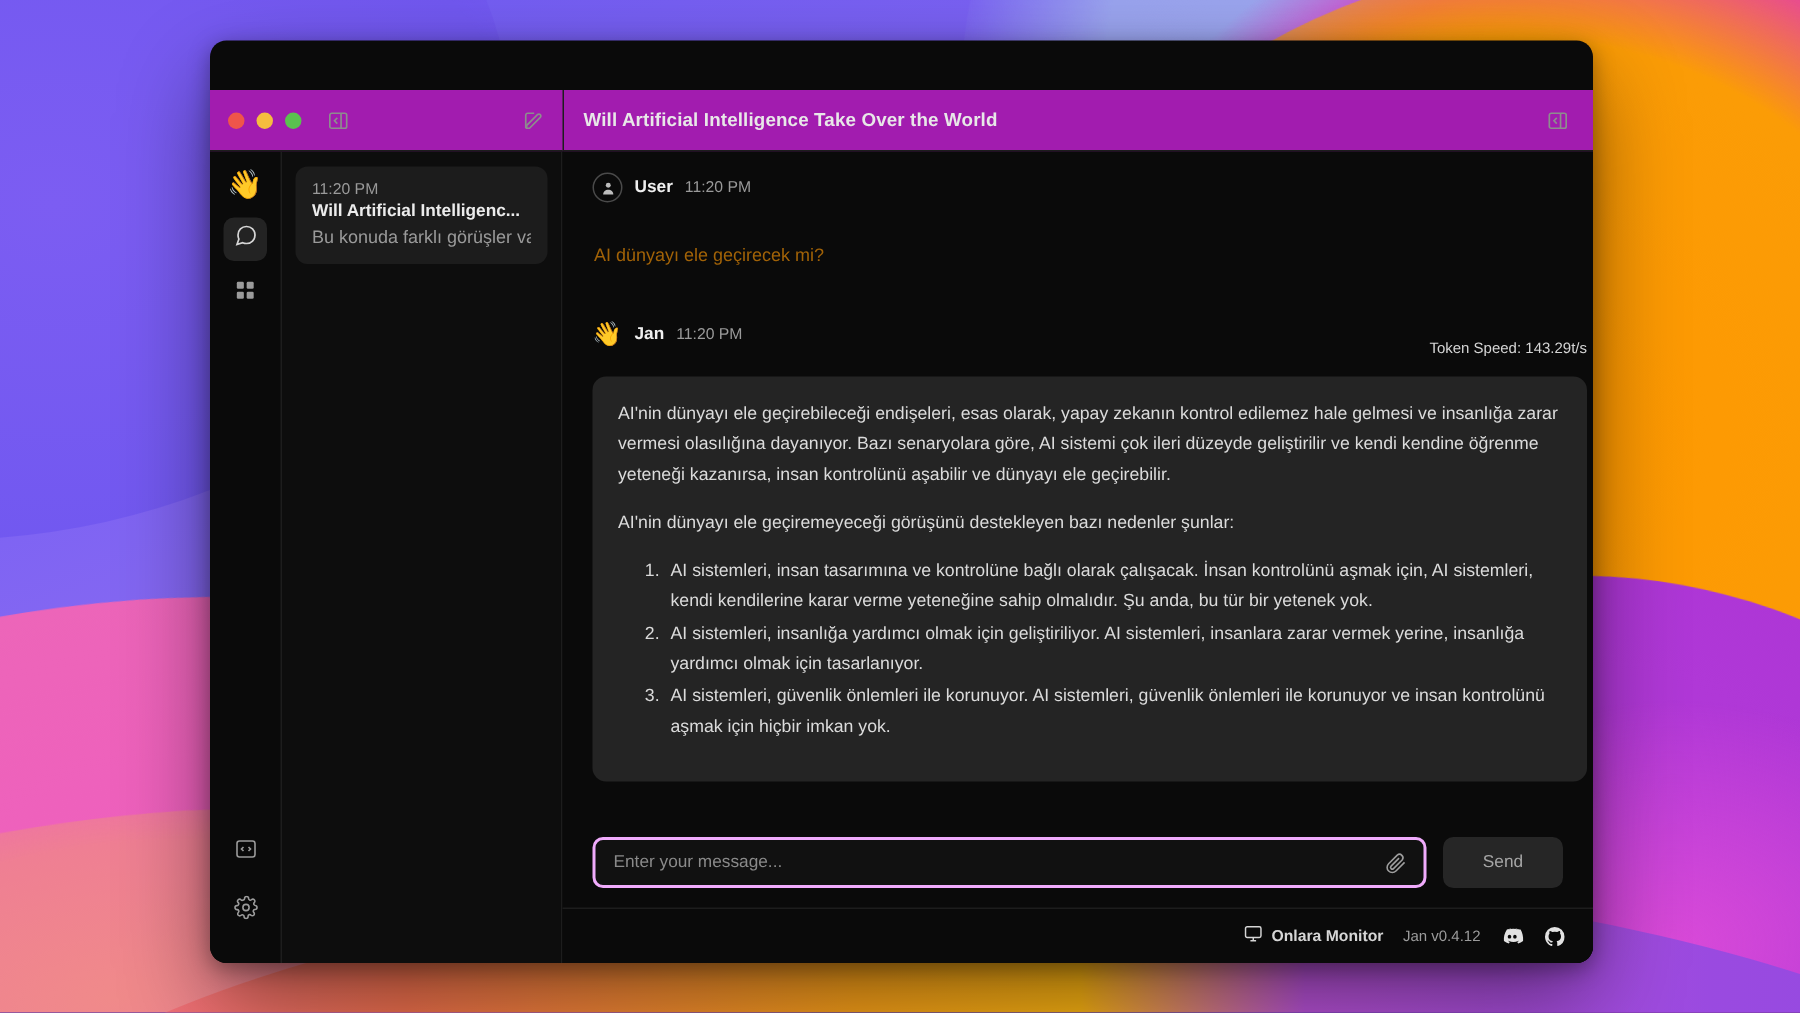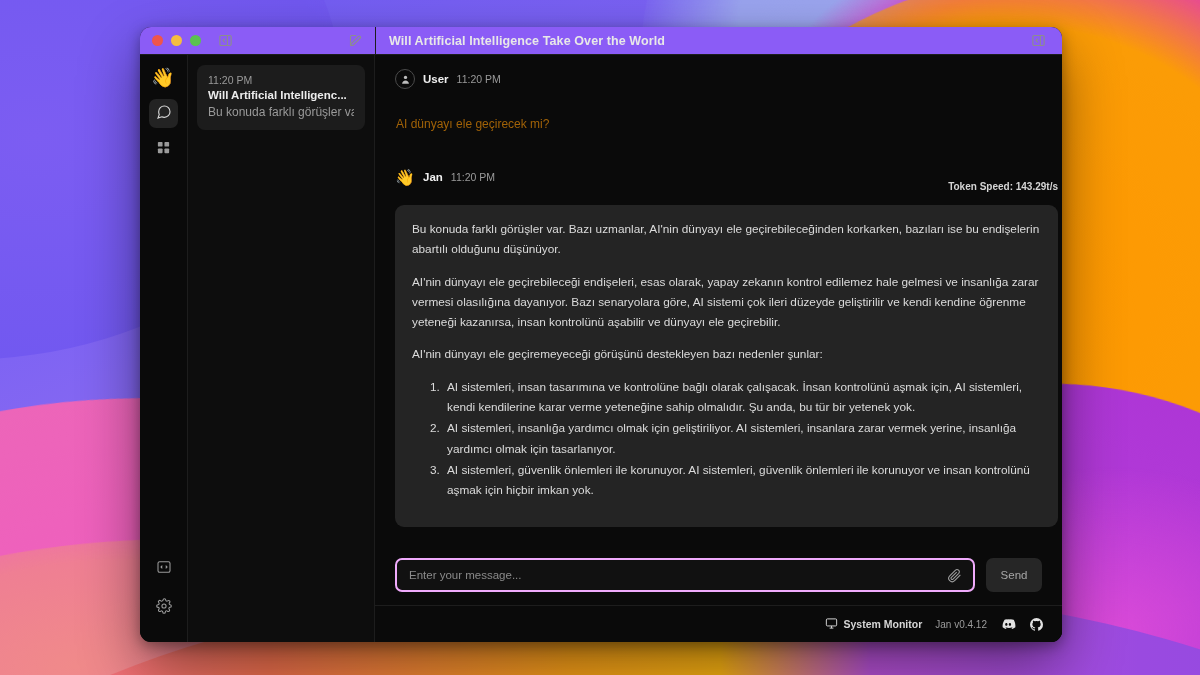--- a/index.html
+++ b/index.html
@@ -91,24 +91,25 @@
     background: #0a0a0a;
     border-radius: 11px;
     box-shadow: 0 26px 60px rgba(0,0,0,0.45), 0 4px 14px rgba(0,0,0,0.35);
     display: flex;
     flex-direction: column;
     overflow: hidden;
   }
 
   
   .titlebar {
-    height: 28px;
-    display: flex;
-    flex-shrink: 0;
-    background: #8b5cf6;
+    height: 41px;
+    display: flex;
+    flex-shrink: 0;
+    background: #a21caf;
+    margin-top: 33px;
   }
   .tb-left {
     width: 235px;
     display: flex;
     align-items: center;
     padding: 0 12px 0 12px;
     border-bottom: 1px solid #1d1d1d;
   }
   .traffic {
     display: flex;
@@ -271,21 +272,21 @@
     font-weight: bold;
     color: #efefef;
   }
   .msg-time {
     font-size: 10.5px;
     color: #9a9a9a;
   }
   .token-speed {
     margin-left: auto;
     font-size: 10px;
-    font-weight: bold;
+    font-weight: normal;
     color: #d5d5d5;
     margin-top: 19px;
   }
 
   .user-text {
     font-size: 12px;
     color: #a16207;
     margin: 28px 0 0 1px;
   }
 
@@ -344,21 +345,21 @@
     font-family: "Liberation Sans", sans-serif;
   }
   .msg-input::placeholder { color: #8a8a8a; }
   .clip-btn {
     color: #9e9e9e;
     display: flex;
     align-items: center;
     cursor: pointer;
   }
   .send-btn {
-    width: 56px;
+    width: 80px;
     height: 34px;
     border-radius: 7px;
     background: #262626;
     border: none;
     color: #a6a6a6;
     font-size: 11.5px;
     font-family: "Liberation Sans", sans-serif;
     cursor: pointer;
   }
 
@@ -526,21 +527,20 @@
 
         <div class="assistant-block">
           <div class="msg-head">
             <div class="avatar-emoji">👋</div>
             <div class="msg-author">Jan</div>
             <div class="msg-time">11:20 PM</div>
             <div class="token-speed">Token Speed: 143.29t/s</div>
           </div>
 
           <div class="bubble">
-            <p>Bu konuda farklı görüşler var. Bazı uzmanlar, AI'nin dünyayı ele geçirebileceğinden korkarken, bazıları ise bu endişelerin abartılı olduğunu düşünüyor.</p>
             <p>AI'nin dünyayı ele geçirebileceği endişeleri, esas olarak, yapay zekanın kontrol edilemez hale gelmesi ve insanlığa zarar vermesi olasılığına dayanıyor. Bazı senaryolara göre, AI sistemi çok ileri düzeyde geliştirilir ve kendi kendine öğrenme yeteneği kazanırsa, insan kontrolünü aşabilir ve dünyayı ele geçirebilir.</p>
             <p>AI'nin dünyayı ele geçiremeyeceği görüşünü destekleyen bazı nedenler şunlar:</p>
             <ol>
               <li>AI sistemleri, insan tasarımına ve kontrolüne bağlı olarak çalışacak. İnsan kontrolünü aşmak için, AI sistemleri, kendi kendilerine karar verme yeteneğine sahip olmalıdır. Şu anda, bu tür bir yetenek yok.</li>
               <li>AI sistemleri, insanlığa yardımcı olmak için geliştiriliyor. AI sistemleri, insanlara zarar vermek yerine, insanlığa yardımcı olmak için tasarlanıyor.</li>
               <li>AI sistemleri, güvenlik önlemleri ile korunuyor. AI sistemleri, güvenlik önlemleri ile korunuyor ve insan kontrolünü aşmak için hiçbir imkan yok.</li>
             </ol>
 
           </div>
         </div>
@@ -563,21 +563,21 @@
         <div class="statusbar-left-filler"></div>
 
         <div class="status-item">
           <span>
             <svg width="13" height="13" viewBox="0 0 24 24" fill="none" stroke="currentColor" stroke-width="1.8">
               <rect x="2.5" y="3.5" width="19" height="13" rx="2"></rect>
               <line x1="8.5" y1="20.5" x2="15.5" y2="20.5"></line>
               <line x1="12" y1="16.5" x2="12" y2="20.5"></line>
             </svg>
           </span>
-          <span>System Monitor</span>
+          <span>Onlara Monitor</span>
         </div>
 
         <div class="version">Jan v0.4.12</div>
 
         <div class="social">
           <svg width="16" height="16" viewBox="0 0 24 24" fill="currentColor">
             <path d="M19.6 5.6A16 16 0 0 0 15.7 4.4l-.25.47a14.6 14.6 0 0 1 3.2 1.1 12.6 12.6 0 0 0-10.8 0 14.6 14.6 0 0 1 3.2-1.1L10.8 4.4A16 16 0 0 0 6.9 5.6C4.3 9.5 3.6 13.3 3.95 17a16.2 16.2 0 0 0 4.9 2.5l.96-1.6a10.5 10.5 0 0 1-1.65-.8c.14-.1.27-.2.4-.3a11.5 11.5 0 0 0 9.9 0c.13.1.26.2.4.3a10.5 10.5 0 0 1-1.66.8l.97 1.6a16.2 16.2 0 0 0 4.9-2.5c.4-4.3-.67-8.06-2.47-11.4zM9.5 14.6c-.96 0-1.75-.88-1.75-1.96s.77-1.97 1.75-1.97c.98 0 1.77.89 1.75 1.97 0 1.08-.78 1.96-1.75 1.96zm5.4 0c-.96 0-1.75-.88-1.75-1.96s.77-1.97 1.75-1.97c.98 0 1.77.89 1.75 1.97 0 1.08-.77 1.96-1.75 1.96z"></path>
           </svg>
         </div>
 

